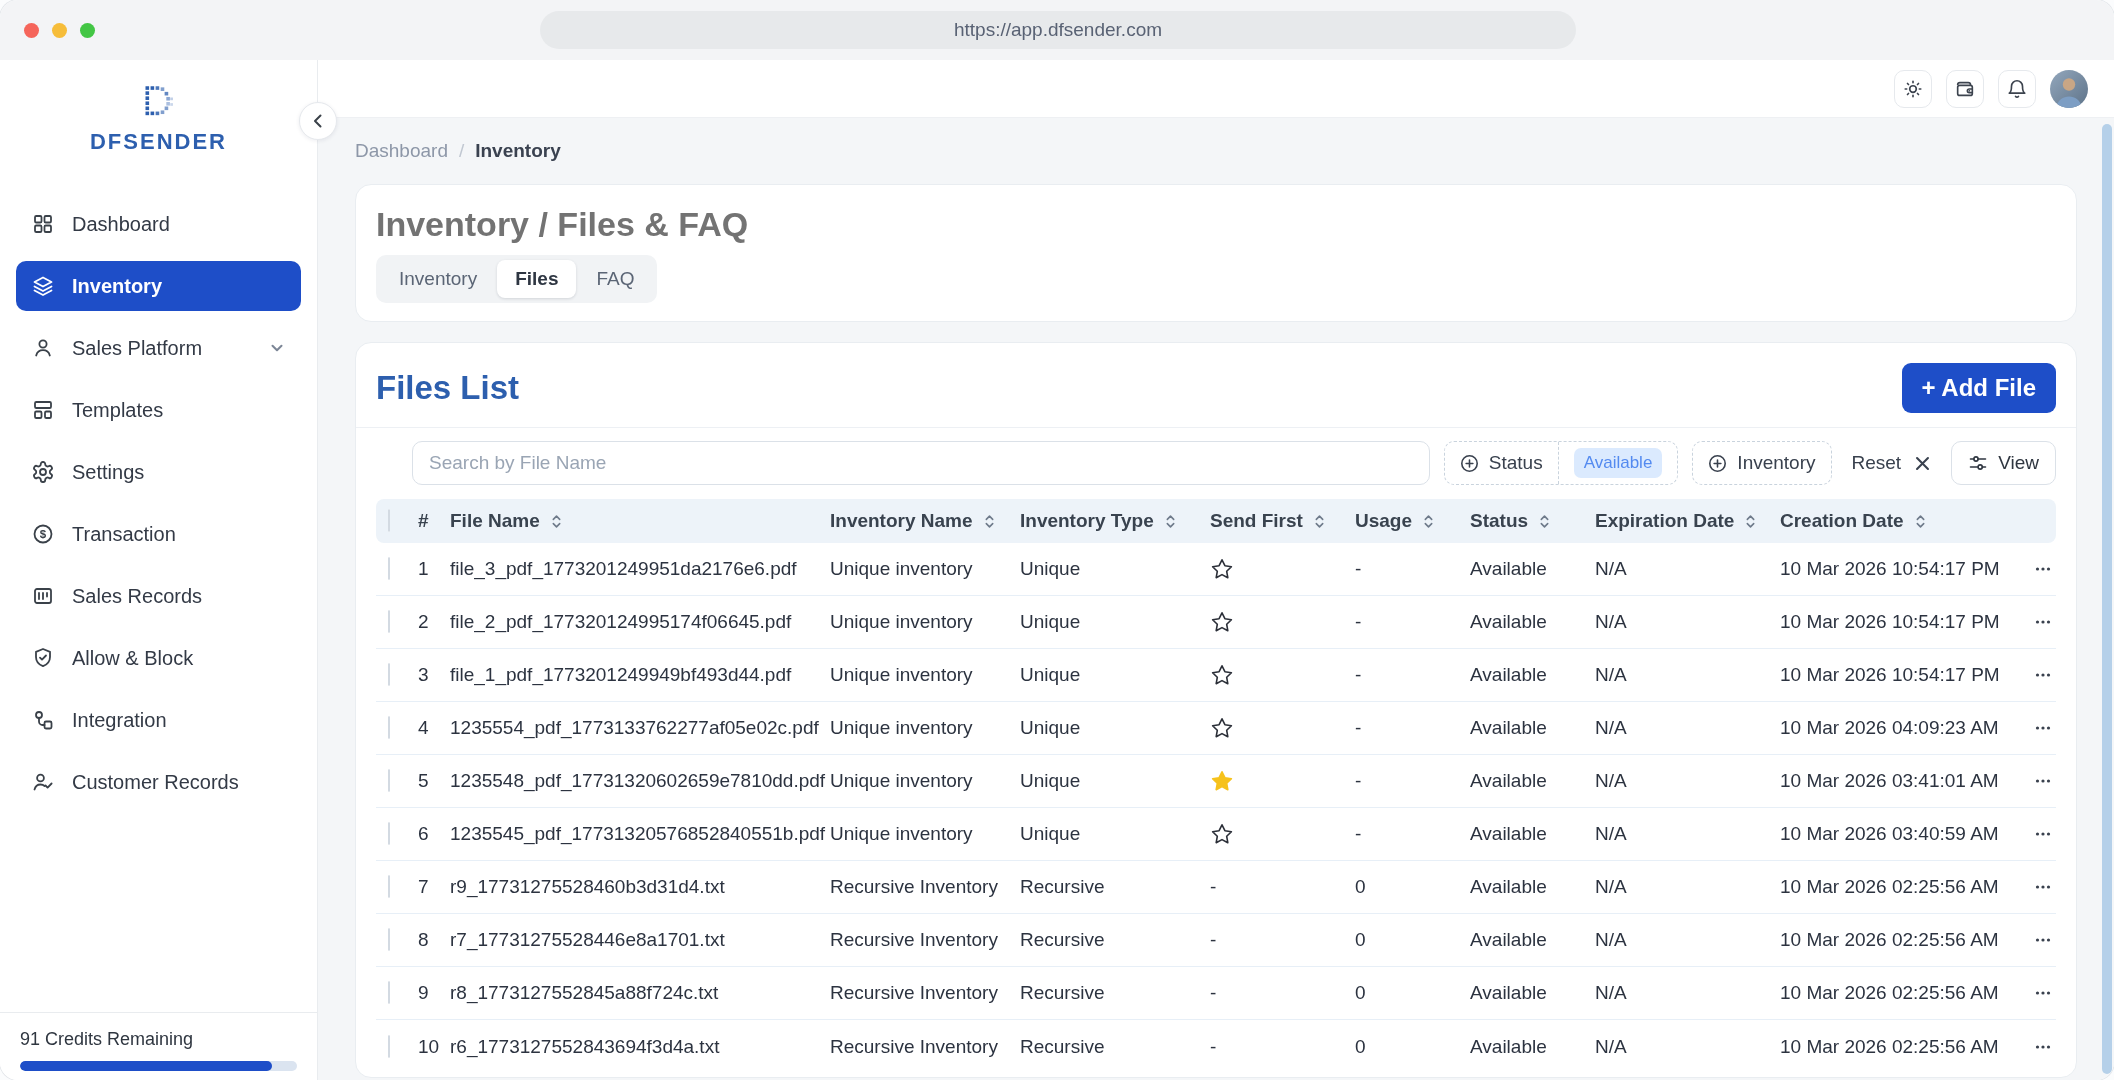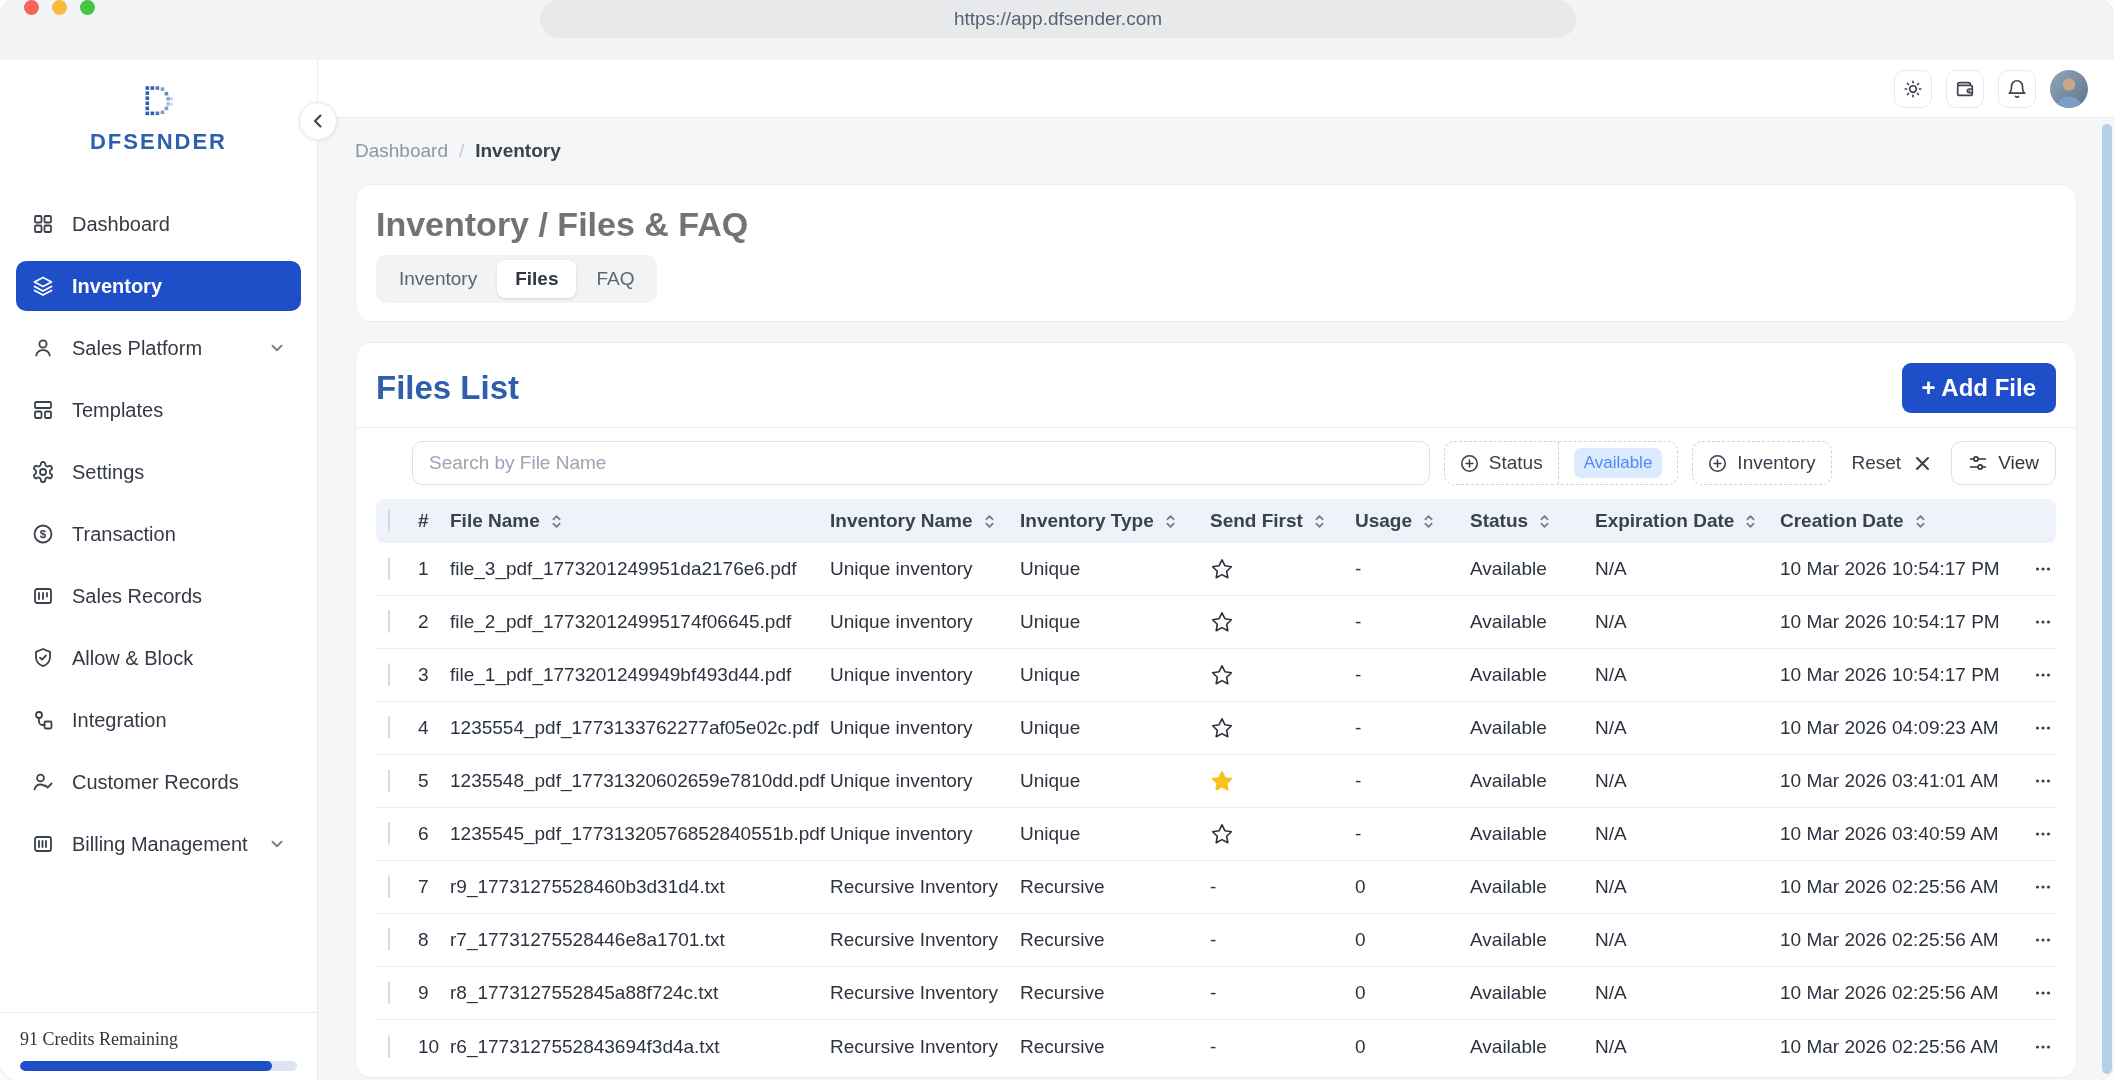--- a/index.html
+++ b/index.html
@@ -1,21 +1,21 @@
 <!DOCTYPE html>
 <html><head>
 <meta charset="utf-8">
 <style>
   * { margin:0; padding:0; box-sizing:border-box; }
   html,body { width:2114px; height:1080px; background:#fbfcfd; font-family:"Liberation Sans","DejaVu Sans",sans-serif; }
   .window { width:2114px; height:1080px; border-radius:18px; overflow:hidden; background:#fff;
             box-shadow:0 0 0 1px #e4e7eb; display:flex; flex-direction:column; }
 
   
-  .browser-bar { height:60px; background:#f3f4f6; flex:0 0 60px; display:flex; 
+  .browser-bar { height:60px; background:#f3f4f6; flex:0 0 60px; display:flex; align-items:center;
                  padding:0 24px; position:relative; }
   .traffic { display:flex; gap:13px; }
   .tl-dot { width:15px; height:15px; border-radius:50%; }
   .tl-red { background:#f5655b; } .tl-yellow { background:#f6bd3a; } .tl-green { background:#43c645; }
   .url-pill { position:absolute; left:540px; width:1036px; height:38px; background:#e7e9eb;
               border-radius:19px; display:flex; align-items:center; justify-content:center;
               color:#596274; font-size:19px; }
 
   
   .frame { flex:1; display:flex; min-height:0; }
@@ -29,21 +29,21 @@
                   background:#fff; border:1px solid #e6e9ed; z-index:6; display:flex; align-items:center;
                   justify-content:center; color:#3a4149; box-shadow:0 1px 4px rgba(20,30,60,.08); cursor:pointer; }
   .nav { padding:44px 16px 0; flex:1; }
   .nav-item { height:50px; margin-bottom:12px; display:flex; align-items:center; gap:17px;
               padding:0 15px; border-radius:10px; color:#333a46; font-size:20px; cursor:pointer; }
   .nav-item .ic { display:flex; width:24px; height:24px; color:#3a4149; }
   .nav-item.active { background:#1e4ec8; color:#fff; font-weight:700; }
   .nav-item.active .ic { color:#fff; }
   .nav-chevron { margin-left:auto; display:flex; color:#7c8696; }
   .credits { border-top:1px solid #e9ecef; padding:16px 20px 0; height:68px; }
-  .credits-label { font-size:18px; color:#2f3640; margin-bottom:11px;font-family:Liberation Serif, serif; }
+  .credits-label { font-size:18px; color:#2f3640; margin-bottom:11px; }
   .progress-track { height:10px; background:#dbe4f0; border-radius:6px; overflow:hidden; }
   .progress-fill { height:100%; background:#1e4ec8; border-radius:6px; }
 
   
   .main { flex:1; display:flex; flex-direction:column; background:#f4f6f8; position:relative; min-width:0; }
   .top-strip { height:58px; flex:0 0 58px; background:#fff; border-bottom:1px solid #eef0f3;
                display:flex; align-items:center; justify-content:flex-end; gap:14px; padding-right:26px; }
   .icon-btn { width:38px; height:38px; border:1px solid #e6e9ed; border-radius:10px; background:#fff;
               display:flex; align-items:center; justify-content:center; color:#3c434e; cursor:pointer; }
   .avatar { width:38px; height:38px; border-radius:50%; overflow:hidden; cursor:pointer; }
@@ -234,34 +234,20 @@
           </div>
           <div class="nav-item">
             <span class="ic">
               <svg width="24" height="24" viewBox="0 0 24 24" fill="none" stroke="currentColor" stroke-width="1.8" stroke-linecap="round" stroke-linejoin="round">
                 <circle cx="9.5" cy="8" r="3.4"></circle>
                 <path d="M3.5 19.5c.8-3.2 3.1-5 6-5 1.6 0 3 .5 4.1 1.5"></path>
                 <path d="M14.5 15.5l2.1 2.1 4-4.1"></path>
               </svg>
             </span>
             <span>Customer Records</span>
-          </div>
-          <div class="nav-item">
-            <span class="ic">
-              <svg width="24" height="24" viewBox="0 0 24 24" fill="none" stroke="currentColor" stroke-width="1.8" stroke-linecap="round" stroke-linejoin="round">
-                <rect x="4" y="5" width="16" height="14" rx="2"></rect>
-                <path d="M8 9v6M11.5 9v6M15 9v6"></path>
-              </svg>
-            </span>
-            <span>Billing Management</span>
-            <span class="nav-chevron">
-              <svg width="18" height="18" viewBox="0 0 16 16" fill="none" stroke="currentColor" stroke-width="1.8" stroke-linecap="round" stroke-linejoin="round">
-                <path d="M4 6l4 4 4-4"></path>
-              </svg>
-            </span>
           </div>
         </nav>
       <div class="credits">
         <div class="credits-label">91 Credits Remaining</div>
         <div class="progress-track">
           <div class="progress-fill" style="width: 91%;"></div>
         </div>
       </div>
       <div class="collapse-btn">
         <svg width="20" height="20" viewBox="0 0 20 20">

